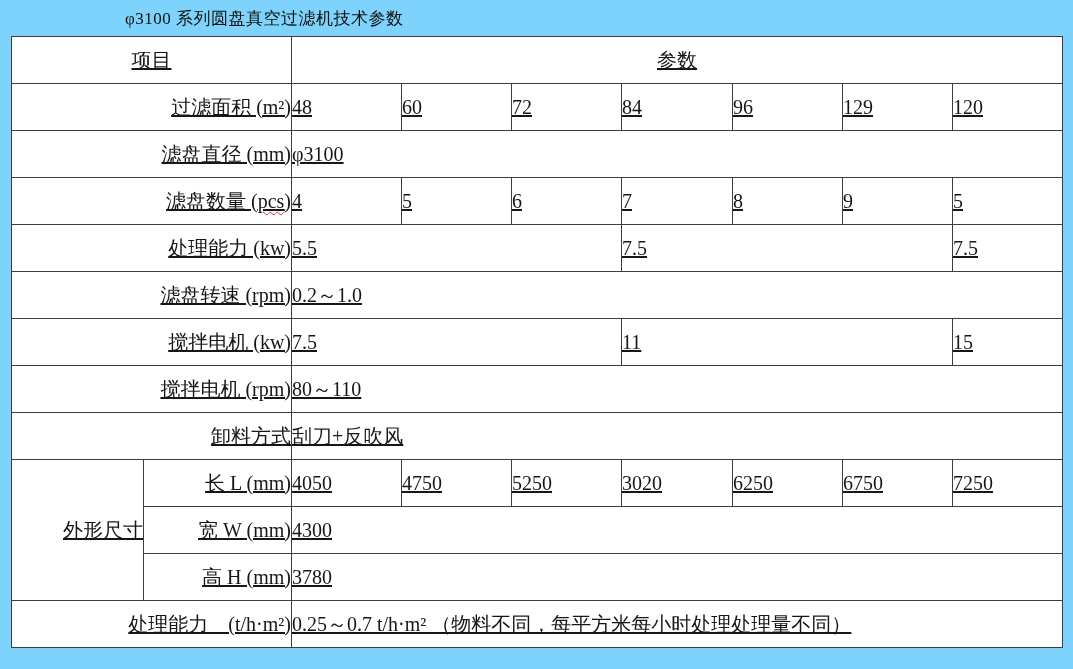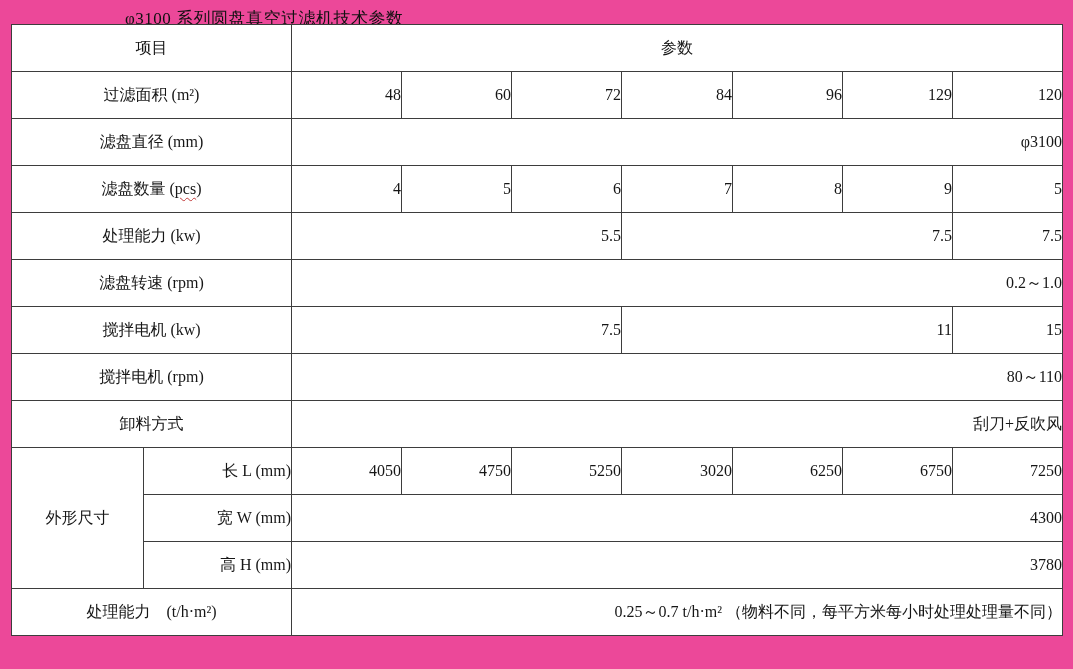--- a/index.html
+++ b/index.html
@@ -9,64 +9,65 @@
     width: 1073px;
     height: 669px;
     overflow: hidden;
     font-family: "Liberation Serif", "DejaVu Serif", serif;
     color: #1a1a1a;
   }
   .page {
     position: relative;
     width: 1073px;
     height: 669px;
-    background: #ec4899;
+    background: #7dd3fc;
   }
   .doc-title {
     position: absolute;
     left: 125px;
     top: 7px;
     font-size: 17px;
     letter-spacing: 0.5px;
     color: #111111;
     white-space: nowrap;
   }
   table.spec {
     position: absolute;
     left: 11px;
-    top: 24px;
+    top: 36px;
     width: 1051px;
     border-collapse: collapse;
     table-layout: fixed;
-    font-size: 16px;
+    font-size: 20px;
     color: #161616;
+    text-decoration: underline;
   }
   table.spec td, table.spec th {
     border: 1px solid #3d3d3d;
     height: 46px;
     padding: 0;
     font-weight: normal;
     background: #ffffff;
     vertical-align: middle;
     overflow: hidden;
     white-space: nowrap;
   }
   td.lbl {
-    text-align: center;
+    text-align: right;
     padding-left: 13px;
   }
   td.sublbl {
     text-align: right;
     padding-left: 13px;
   }
   th.hdr {
     text-align: center;
   }
   td.val {
-    text-align: right;
+    text-align: left;
   }
   .squiggle {
     text-decoration: underline;
     text-decoration-style: wavy;
     text-decoration-color: #c23b3b;
     text-decoration-thickness: 1px;
     text-underline-offset: 3px;
   }
 </style>
 </head>

